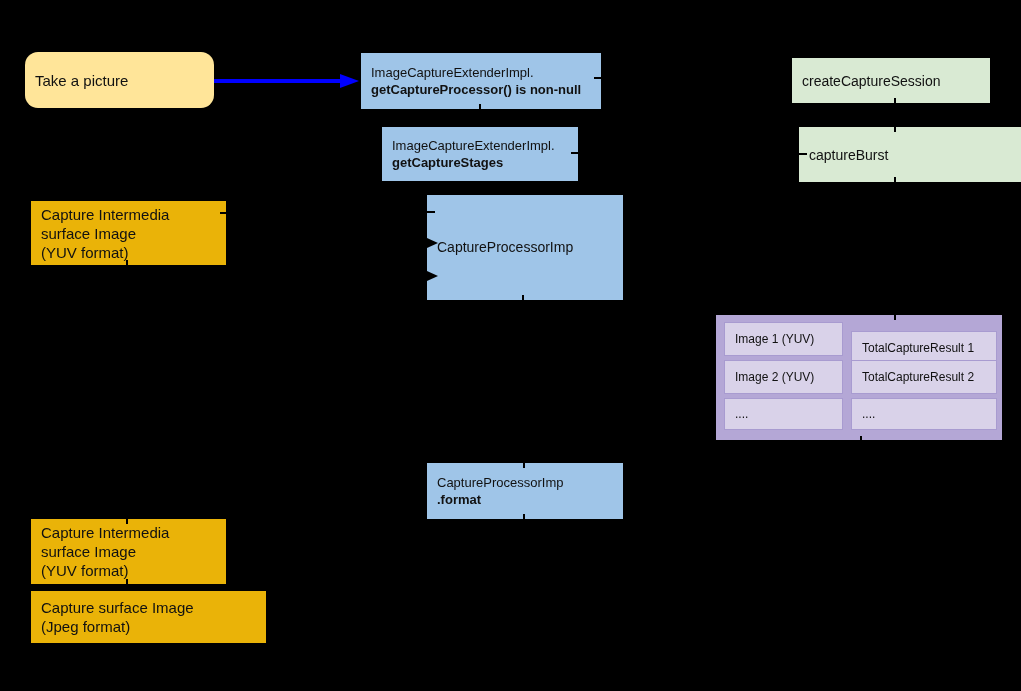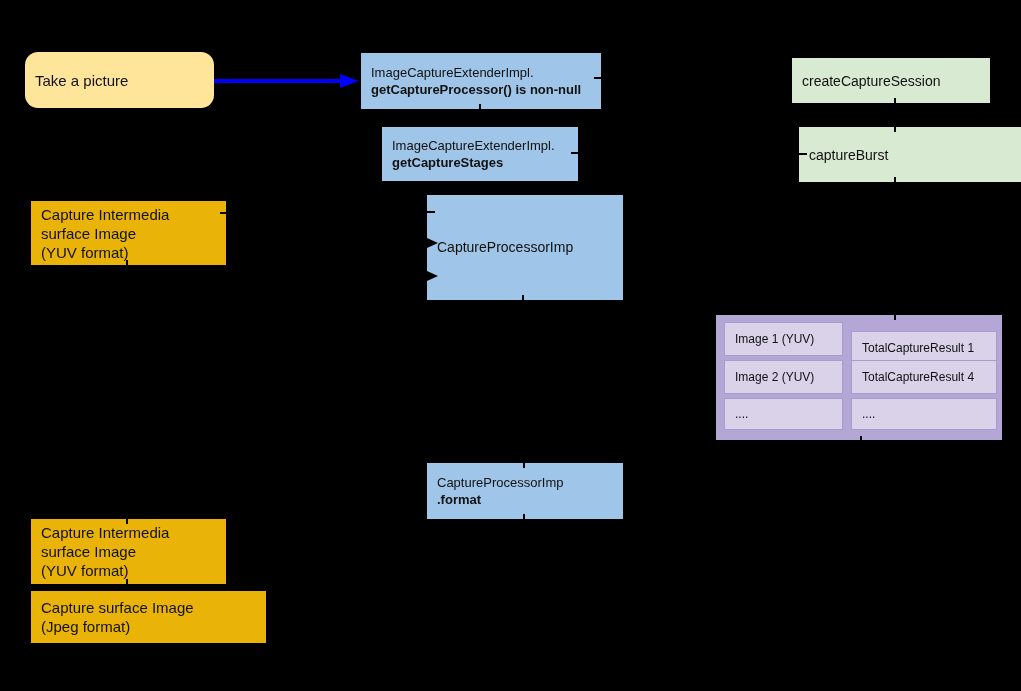--- a/index.html
+++ b/index.html
@@ -117,21 +117,21 @@
     <div class="cell" id="cell-00">
       <span>Image 1 (YUV)</span>
       </div>
     <div class="cell" id="cell-01">
       <span>TotalCaptureResult 1</span>
       </div>
     <div class="cell" id="cell-10">
       <span>Image 2 (YUV)</span>
       </div>
     <div class="cell" id="cell-11">
-      <span>TotalCaptureResult 4</span>
+      <span>TotalCaptureResult 2</span>
       </div>
     <div class="cell" id="cell-20">
       <span>....</span>
       </div>
     <div class="cell" id="cell-21">
       <span>....</span>
       </div>
   </div>
 
   <div class="box blue" id="box-process">

